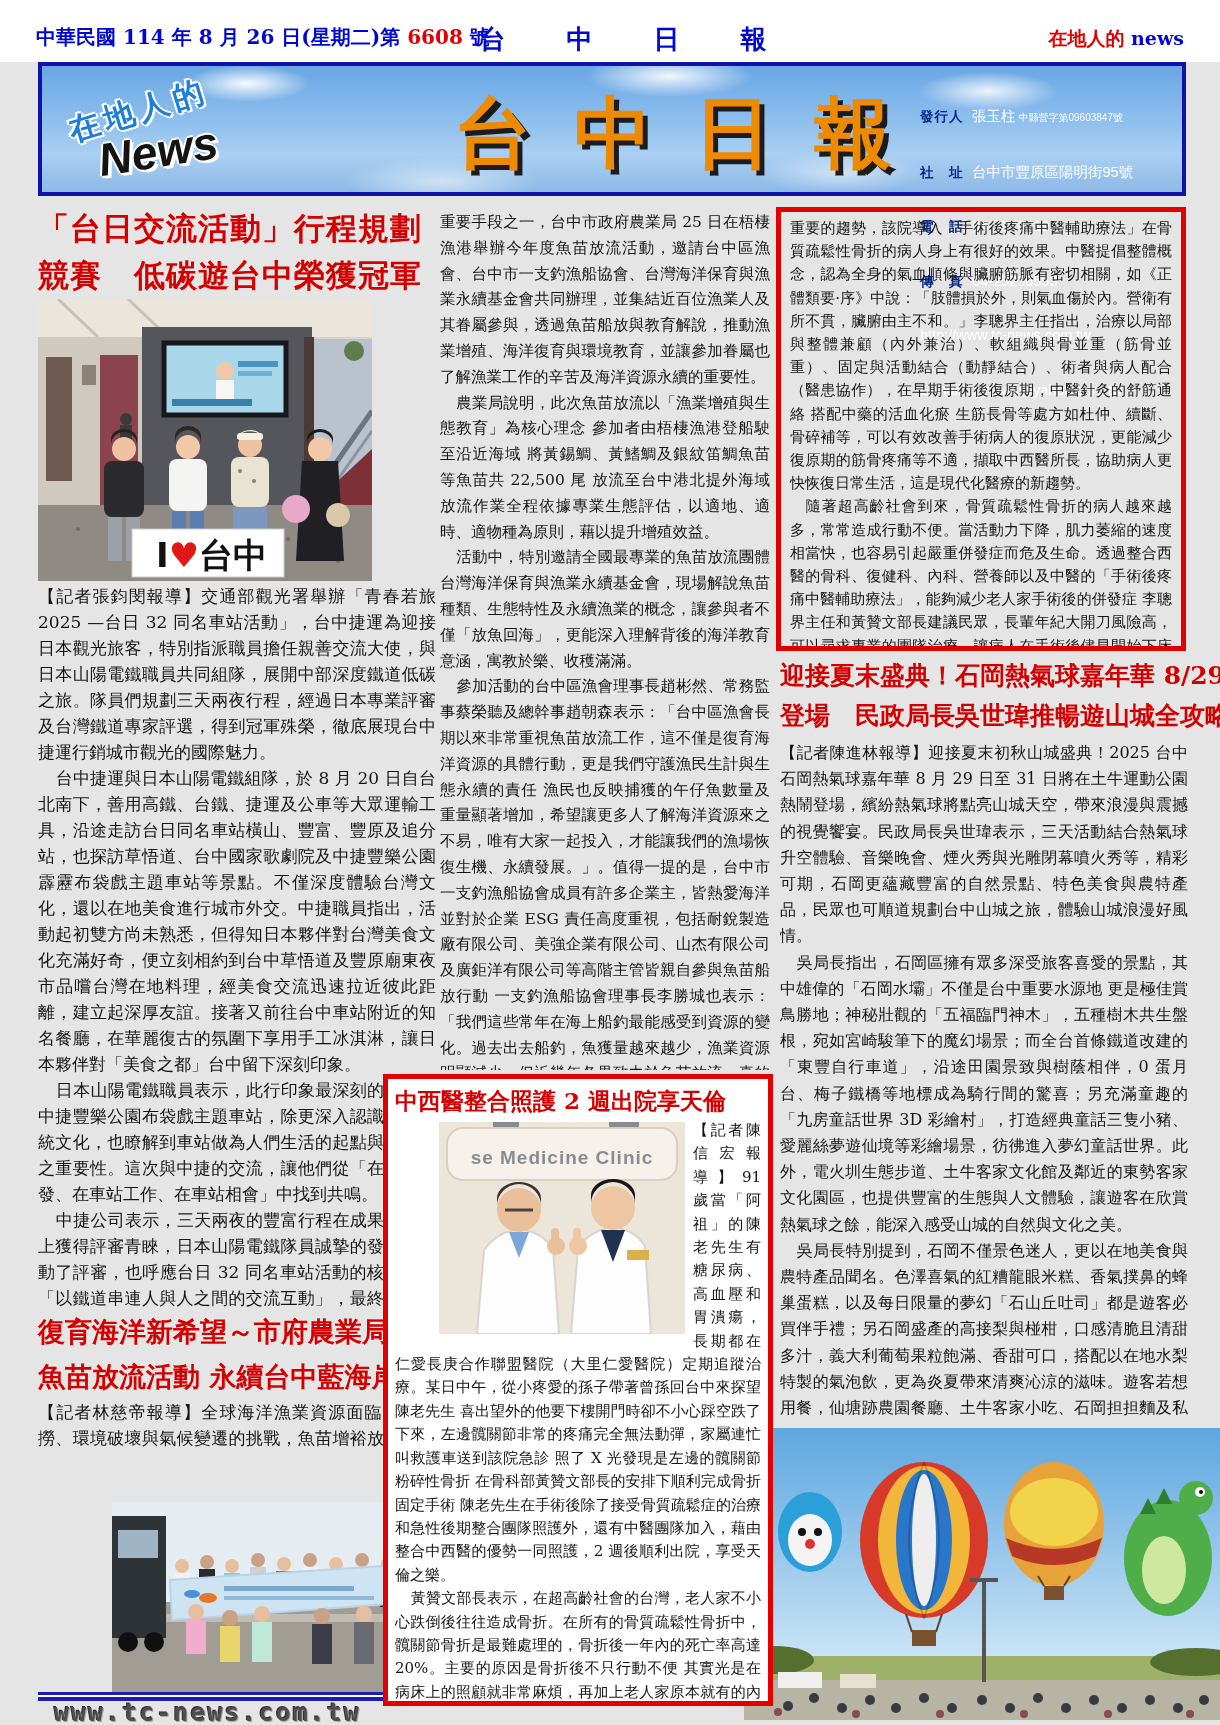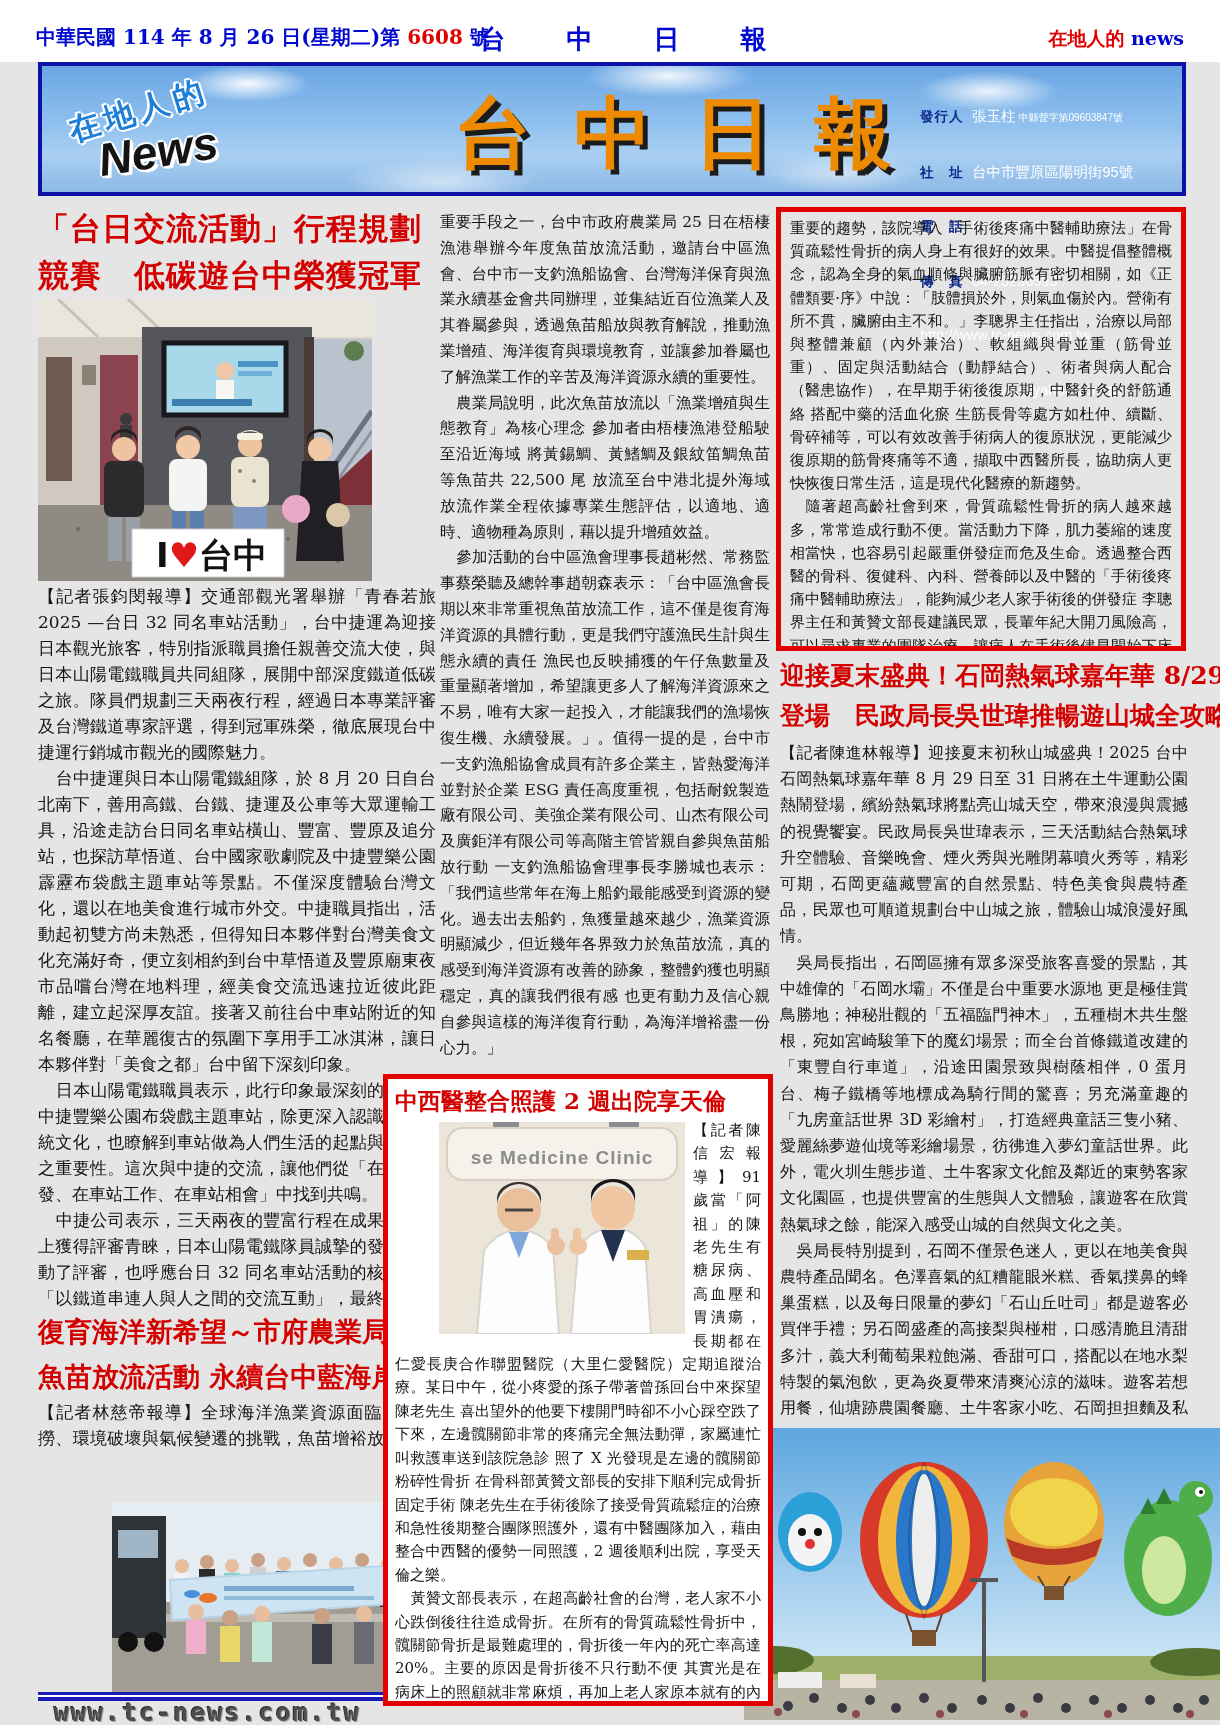--- a/index.html
+++ b/index.html
@@ -184,20 +184,21 @@
     <div class="headline h-fish">復育海洋新希望～市府農業局舉辦</div>
     <div class="headline h-fish">魚苗放流活動 永續台中藍海岸</div>
     <div class="fish-lead">
       <p class="para">【記者林慈帝報導】全球海洋漁業資源面臨過度捕撈、環境破壞與氣候變遷的挑戰，魚苗增裕放流已是永續漁業的</p>
     </div>
   </div>
 
   <div class="col-mid">
     <p class="para">重要手段之一，台中市政府農業局 25 日在梧棲漁港舉辦今年度魚苗放流活動，邀請台中區漁會、台中市一支釣漁船協會、台灣海洋保育與漁業永續基金會共同辦理，並集結近百位漁業人及其眷屬參與，透過魚苗船放與教育解說，推動漁業增殖、海洋復育與環境教育，並讓參加眷屬也了解漁業工作的辛苦及海洋資源永續的重要性。</p>
     <p class="para ind">農業局說明，此次魚苗放流以「漁業增殖與生態教育」為核心理念 參加者由梧棲漁港登船駛至沿近海域 將黃錫鯛、黃鰭鯛及銀紋笛鯛魚苗等魚苗共 22,500 尾 放流至台中港北提外海域 放流作業全程依據專業生態評估，以適地、適時、適物種為原則，藉以提升增殖效益。</p>
+    <p class="para ind">活動中，特別邀請全國最專業的魚苗放流團體台灣海洋保育與漁業永續基金會，現場解說魚苗種類、生態特性及永續漁業的概念，讓參與者不僅「放魚回海」，更能深入理解背後的海洋教育意涵，寓教於樂、收穫滿滿。</p>
     <p class="para ind">參加活動的台中區漁會理事長趙彬然、常務監事蔡榮聽及總幹事趙朝森表示：「台中區漁會長期以來非常重視魚苗放流工作，這不僅是復育海洋資源的具體行動，更是我們守護漁民生計與生態永續的責任 漁民也反映捕獲的午仔魚數量及重量顯著增加，希望讓更多人了解海洋資源來之不易，唯有大家一起投入，才能讓我們的漁場恢復生機、永續發展。」。值得一提的是，台中市一支釣漁船協會成員有許多企業主，皆熱愛海洋並對於企業 ESG 責任高度重視，包括耐銳製造廠有限公司、美強企業有限公司、山杰有限公司及廣鉅洋有限公司等高階主管皆親自參與魚苗船放行動 一支釣漁船協會理事長李勝城也表示：「我們這些常年在海上船釣最能感受到資源的變化。過去出去船釣，魚獲量越來越少，漁業資源明顯減少，但近幾年各界致力於魚苗放流，真的感受到海洋資源有改善的跡象，整體釣獲也明顯穩定，真的讓我們很有感 也更有動力及信心親自參與這樣的海洋復育行動，為海洋增裕盡一份心力。」</p>
 
   </div>
 
   <div class="box-right">
     <p class="para">重要的趨勢，該院導入「手術後疼痛中醫輔助療法」在骨質疏鬆性骨折的病人身上有很好的效果。中醫提倡整體概念，認為全身的氣血順條與臟腑筋脈有密切相關，如《正體類要·序》中說：「肢體損於外，則氣血傷於內。營衛有所不貫，臟腑由主不和。」李聰界主任指出，治療以局部與整體兼顧（內外兼治）、軟組織與骨並重（筋骨並重）、固定與活動結合（動靜結合）、術者與病人配合（醫患協作），在早期手術後復原期，中醫針灸的舒筋通絡 搭配中藥的活血化瘀 生筋長骨等處方如杜仲、續斷、骨碎補等，可以有效改善手術病人的復原狀況，更能減少復原期的筋骨疼痛等不適，擷取中西醫所長，協助病人更快恢復日常生活，這是現代化醫療的新趨勢。</p>
     <p class="para ind">隨著超高齡社會到來，骨質疏鬆性骨折的病人越來越多，常常造成行動不便。當活動力下降，肌力萎縮的速度相當快，也容易引起嚴重併發症而危及生命。透過整合西醫的骨科、復健科、內科、營養師以及中醫的「手術後疼痛中醫輔助療法」，能夠減少老人家手術後的併發症 李聰界主任和黃贊文部長建議民眾，長輩年紀大開刀風險高，可以尋求專業的團隊治療，讓病人在手術後儘早開始下床活動和肌力訓練，以避免併發症的發生。</p>
   </div>
 
   <div class="col-right">

